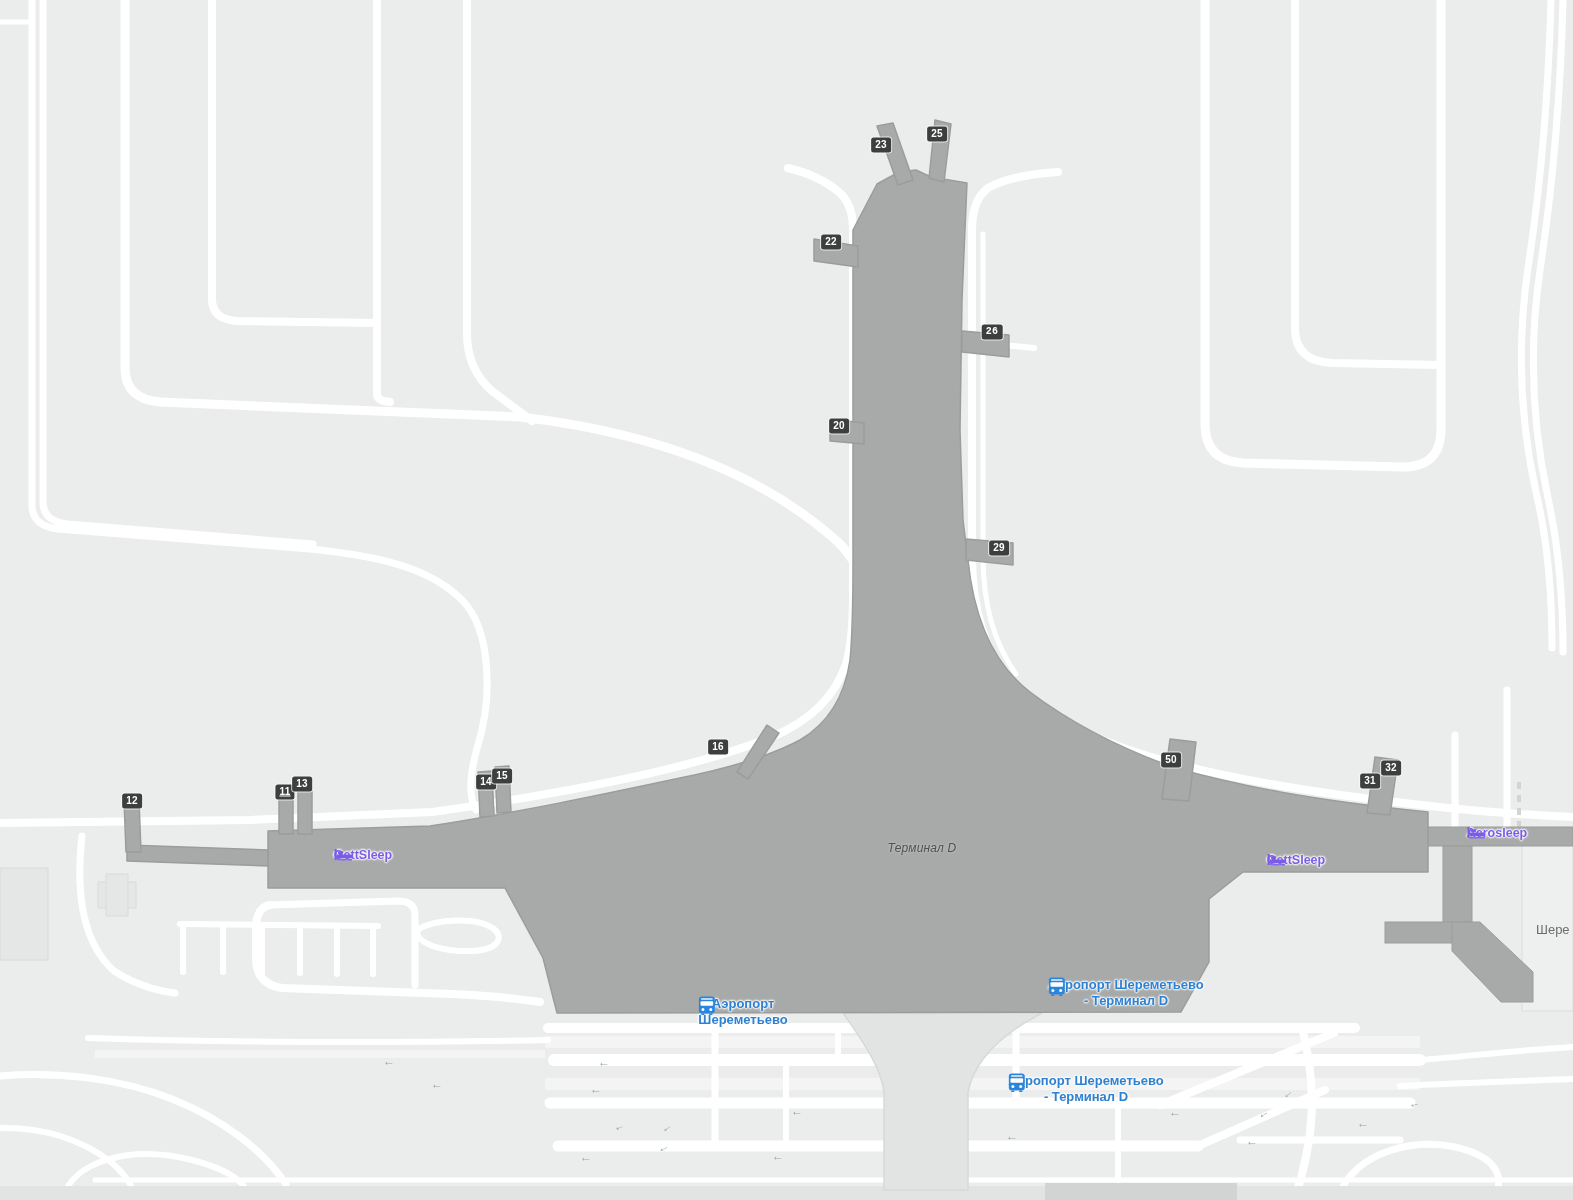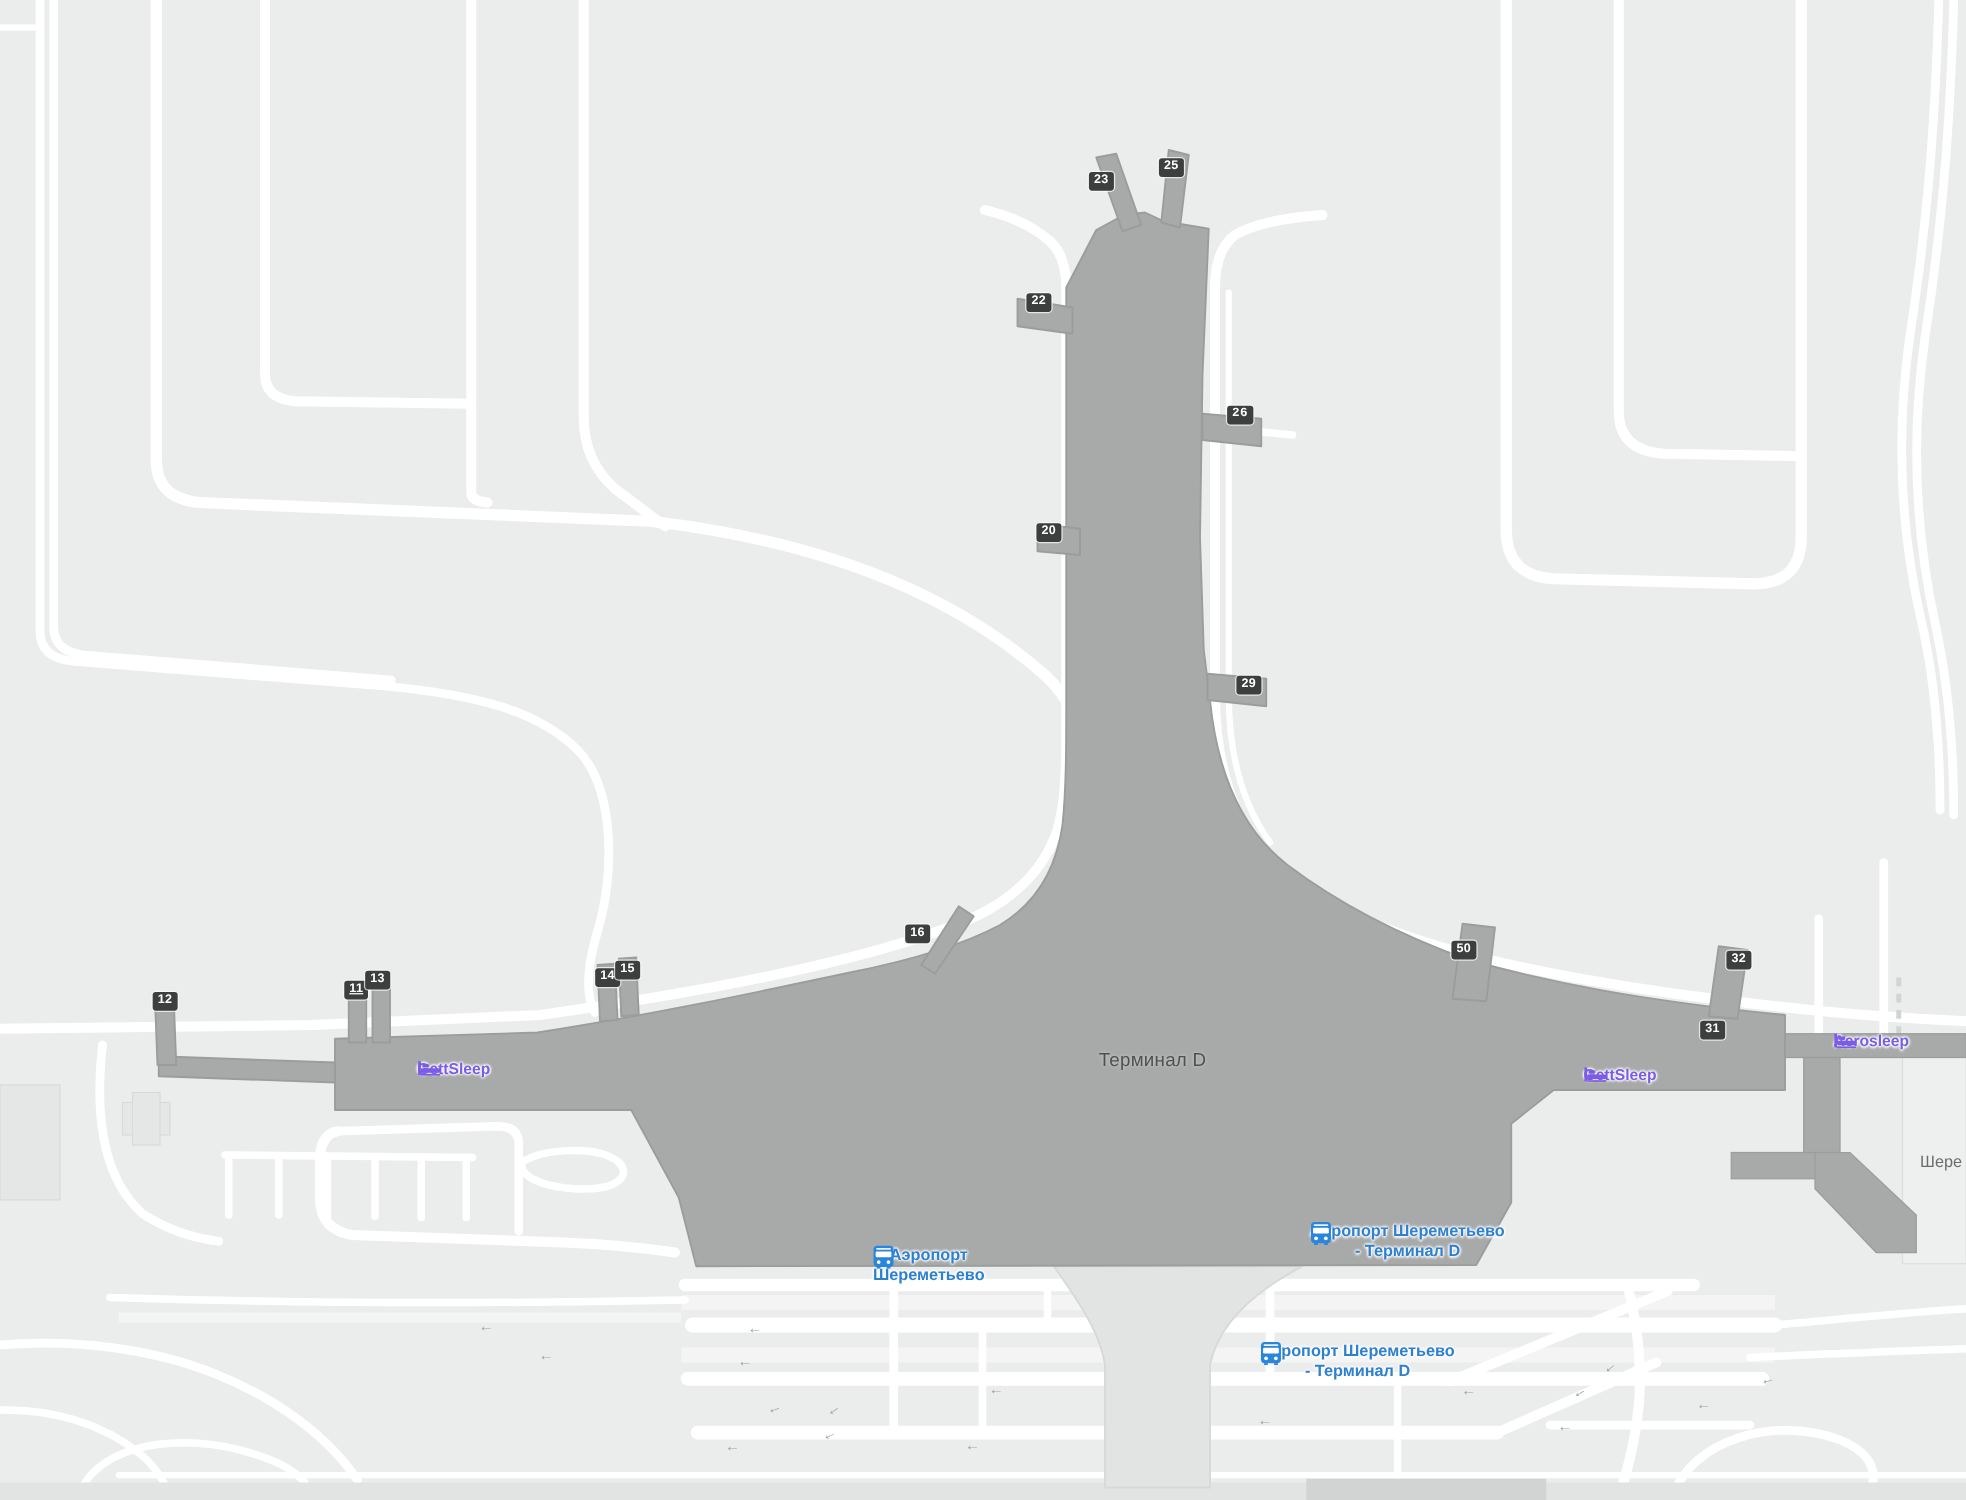--- a/index.html
+++ b/index.html
@@ -11,22 +11,22 @@
     background:#3d3e3e;color:#fff;font-weight:bold;font-size:10px;line-height:12px;
     padding:1px 4px 2px;border-radius:2.5px;letter-spacing:.3px;
     box-shadow:0 0 0 1px rgba(250,250,250,.75);}
   .poi{position:absolute;transform:translateX(-50%);display:flex;
     flex-direction:column;align-items:center;gap:3px;white-space:nowrap;}
   .poi .lbl{font-size:12.5px;line-height:15px;text-align:center;
     text-shadow:0 1px 2px #fff,0 -1px 2px #fff,1px 0 2px #fff,-1px 0 2px #fff;}
   .hotel .lbl{color:#7b5ce8;font-weight:600;}
   .stop .lbl{color:#2e80d0;font-weight:600;font-size:13px;}
   .terminal-label{position:absolute;transform:translate(-50%,-50%);
-    color:#4e5150;font-size:15px;letter-spacing:.2px;
-    text-shadow:0 0 3px rgba(255,255,255,.45);}
+    color:#4e5150;font-size:12px;letter-spacing:.2px;
+    text-shadow:0 0 3px rgba(255,255,255,.45);font-style:italic;}
   .partial-label{position:absolute;transform:translateY(-50%);
     color:#6b6e6c;font-size:13px;}
   .arrow{position:absolute;transform:translate(-50%,-50%);
     color:#9da3a1;font-size:12px;line-height:12px;}
 </style>
 </head>
 <body>
 
 <div class="map">
 
@@ -144,29 +144,29 @@
 
   <div class="overlay">
     <div class="terminal-label" style="left:922px;top:848px;">Терминал D</div>
     <div class="partial-label" style="left:1536px;top:929px;">Шере</div>
     <div id="gen-overlays">
         <div class="gate-badge" style="left: 132px; top: 801px;">12</div>
         <div class="gate-badge" style="left: 285px; top: 792px; text-decoration: underline;">11</div>
         <div class="gate-badge" style="left: 302px; top: 784px;">13</div>
         <div class="gate-badge" style="left: 486px; top: 782px;">14</div>
         <div class="gate-badge" style="left: 502px; top: 776px;">15</div>
-        <div class="gate-badge" style="left: 734px; top: 747px;">16</div>
+        <div class="gate-badge" style="left: 718px; top: 747px;">16</div>
         <div class="gate-badge" style="left: 839px; top: 426px;">20</div>
         <div class="gate-badge" style="left: 831px; top: 242px;">22</div>
         <div class="gate-badge" style="left: 881px; top: 145px;">23</div>
         <div class="gate-badge" style="left: 937px; top: 134px;">25</div>
         <div class="gate-badge" style="left: 992px; top: 332px; font-family: Liberation Mono, monospace;">26</div>
         <div class="gate-badge" style="left: 999px; top: 548px;">29</div>
         <div class="gate-badge" style="left: 1171px; top: 760px;">50</div>
-        <div class="gate-badge" style="left: 1370px; top: 824px;">31</div>
+        <div class="gate-badge" style="left: 1370px; top: 781px;">31</div>
         <div class="gate-badge" style="left: 1391px; top: 768px;">32</div>
         <div class="poi hotel" style="left: 363px; top: 848px;">
           <span class="lbl">GettSleep</span>
           <span>
             <svg width="19" height="13" viewBox="0 0 20 14">
               <g fill="#7b5ce8">
                 <rect x="0.5" y="1" width="2.4" height="12"></rect>
                 <rect x="4.2" y="3.4" width="5.6" height="3.1" rx="1.2"></rect>
                 <rect x="2.9" y="7" width="16.5" height="4" rx="1"></rect>
                 <rect x="2.9" y="12" width="16.5" height="1.4"></rect>

